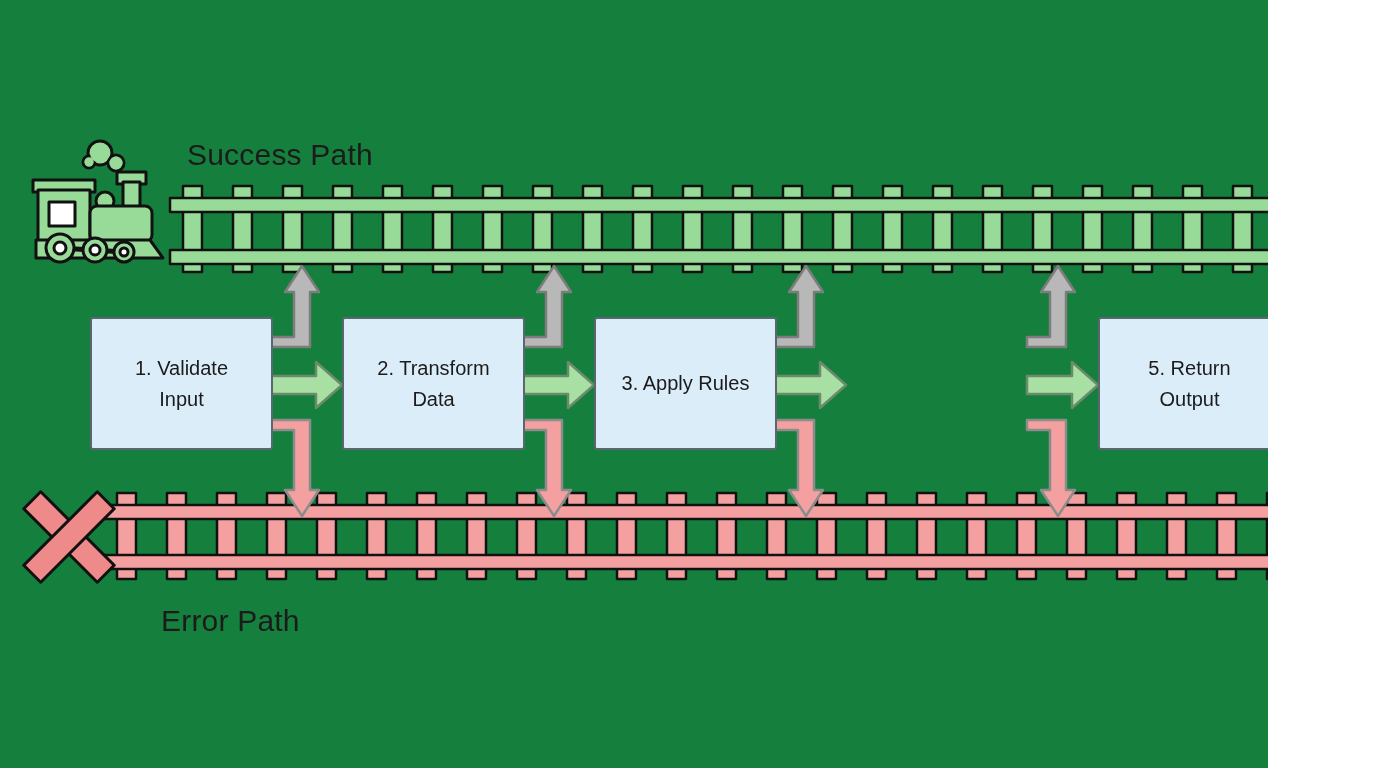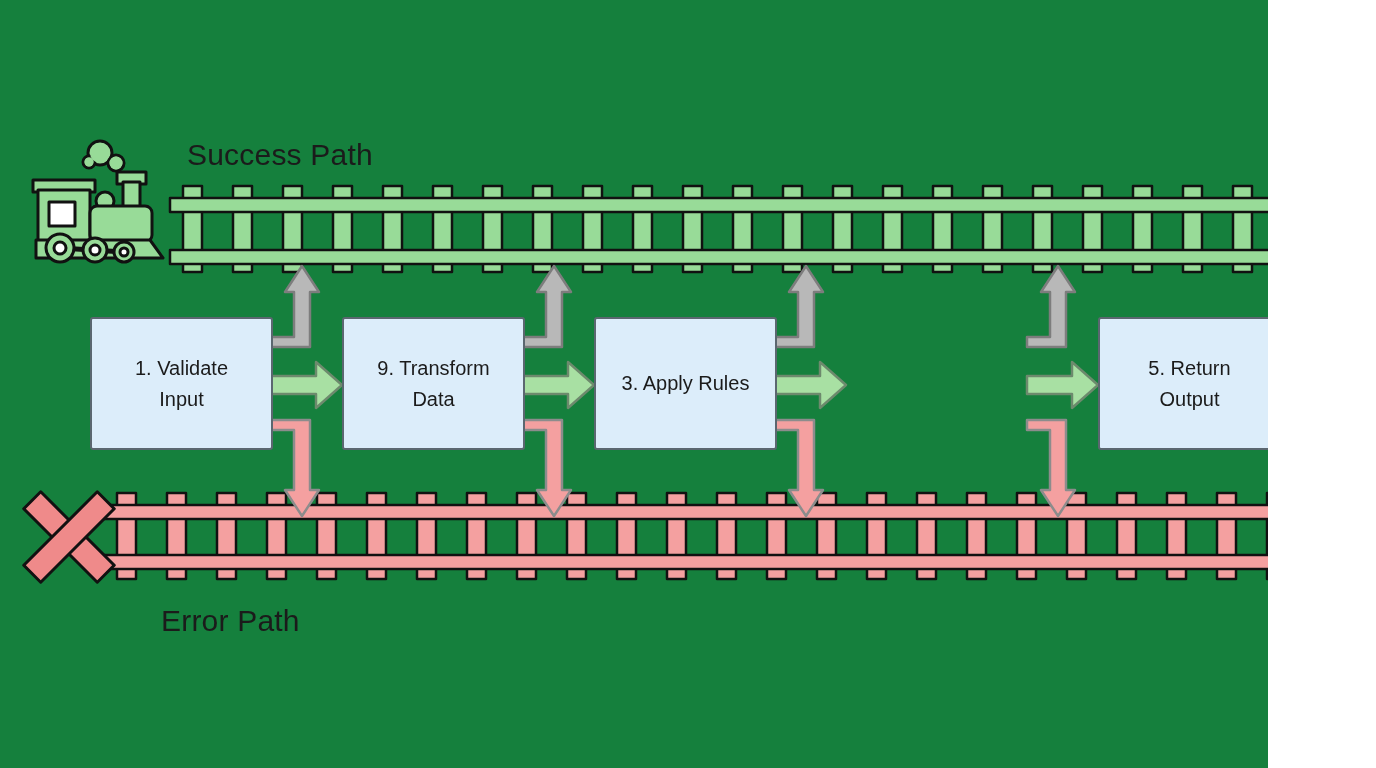--- a/index.html
+++ b/index.html
@@ -137,21 +137,21 @@
     </g>
   </svg>
 
   <div class="path-label label-success">Success Path</div>
   <div class="path-label label-error">Error Path</div>
 
   <div class="step-box" style="left:90px">
     <span>1. Validate Input</span>
   </div>
   <div class="step-box" style="left:342px">
-    <span>9. Transform Data</span>
+    <span>2. Transform Data</span>
   </div>
   <div class="step-box" style="left:594px">
     <span>3. Apply Rules</span>
   </div>
   <div class="step-box" style="left:1098px">
     <span>5. Return Output</span>
   </div>
 
 </div>
 

